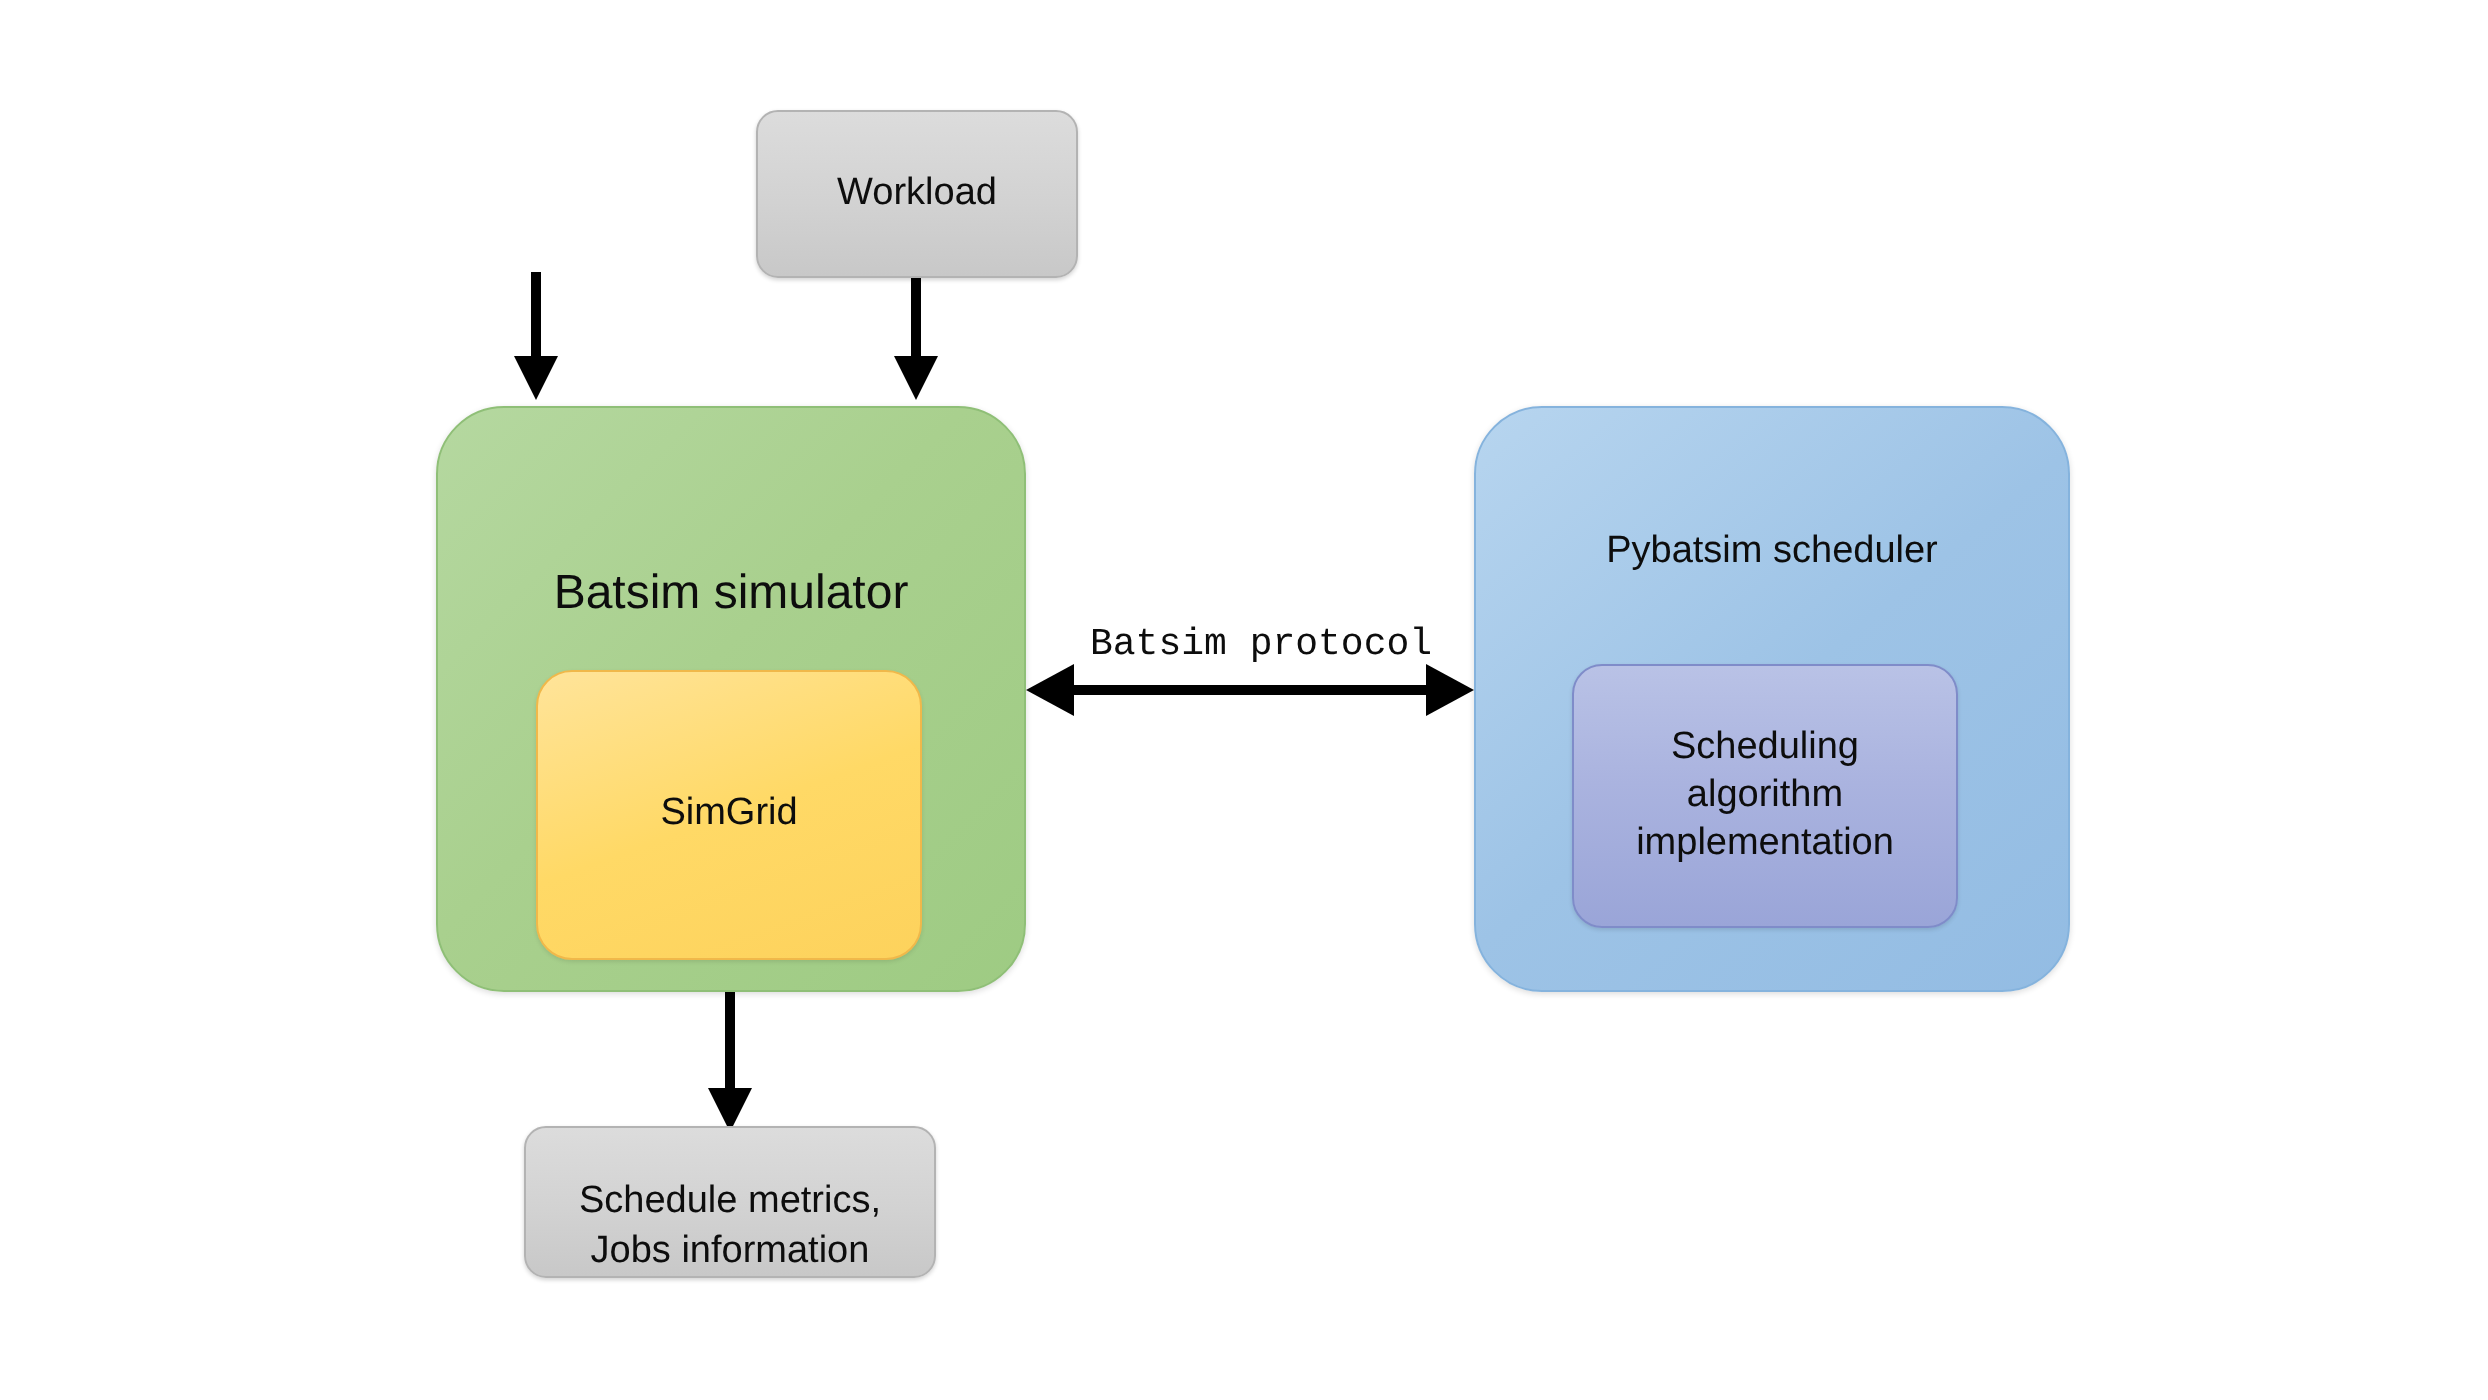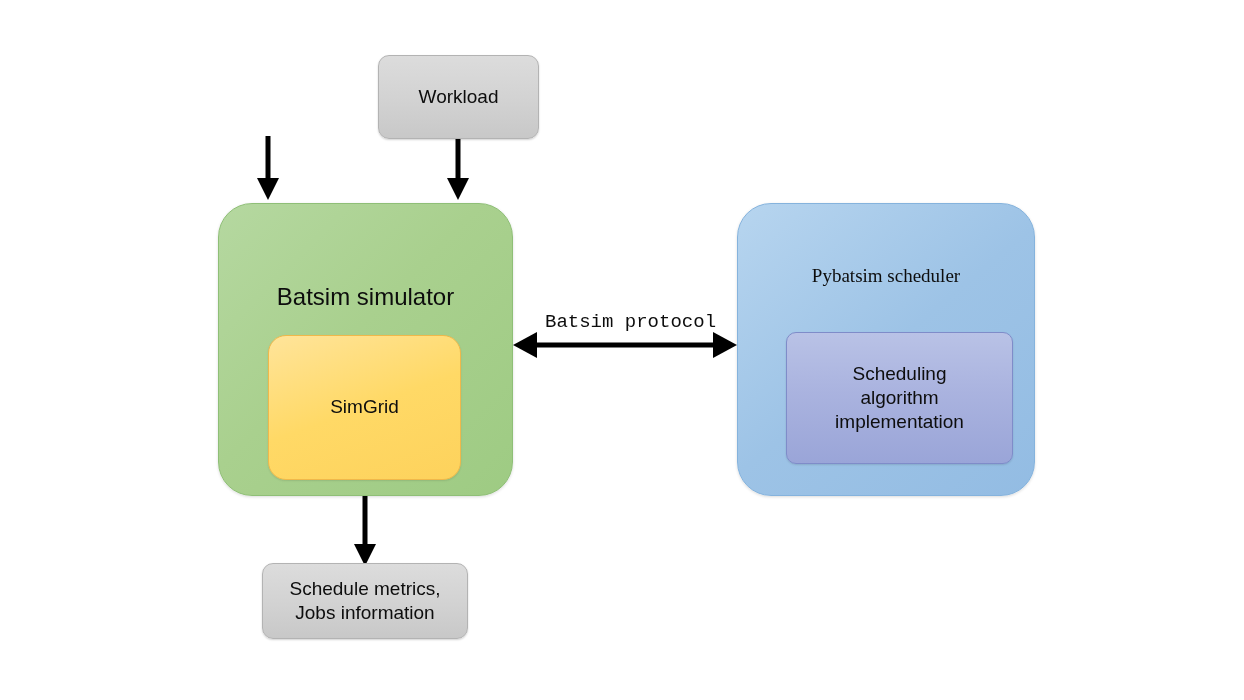--- a/index.html
+++ b/index.html
@@ -74,21 +74,20 @@
     border: 1px solid #85b3dd;
     border-radius: 34px;
     box-shadow: 0 1px 3px rgba(0,0,0,0.14);
     align-items: flex-start;
     justify-content: center;
   }
   .blue-box .container-title {
     margin-top: 60px;
     font-size: 19px;
     color: #0d0d0d;
-    font-family: Liberation Serif, serif;
   }
 
   
   .purple-box {
     background: linear-gradient(180deg, #b9c2e6 0%, #aab3df 45%, #9aa5d8 100%);
     border: 1px solid #7f8cc9;
     border-radius: 15px;
     font-size: 19px;
     color: #0d0d0d;
     box-shadow: 0 1px 2px rgba(0,0,0,0.12);
@@ -153,24 +152,24 @@
   </div>
 
   <div class="node orange-box" style="left:268px; top:335px; width:193px; height:145px;">
     <span>SimGrid</span>
   </div>
 
   <div class="node blue-box" style="left:737px; top:203px; width:298px; height:293px;">
     <span class="container-title">Pybatsim scheduler</span>
   </div>
 
-  <div class="node purple-box" style="left:786px; top:332px; width:227px; height:132px;border-radius:10px;">
+  <div class="node purple-box" style="left:786px; top:332px; width:193px; height:132px;">
     <span>Scheduling
 algorithm
 implementation</span>
   </div>
 
-  <div class="node io-box" style="left:262px; top:563px; width:206px; height:76px;">
+  <div class="node io-box" style="left:262px; top:563px; width:206px; height:76px;align-items:flex-end;">
     <span>Schedule metrics,
 Jobs information</span>
   </div>
 
 </div>
 
 </body></html>

